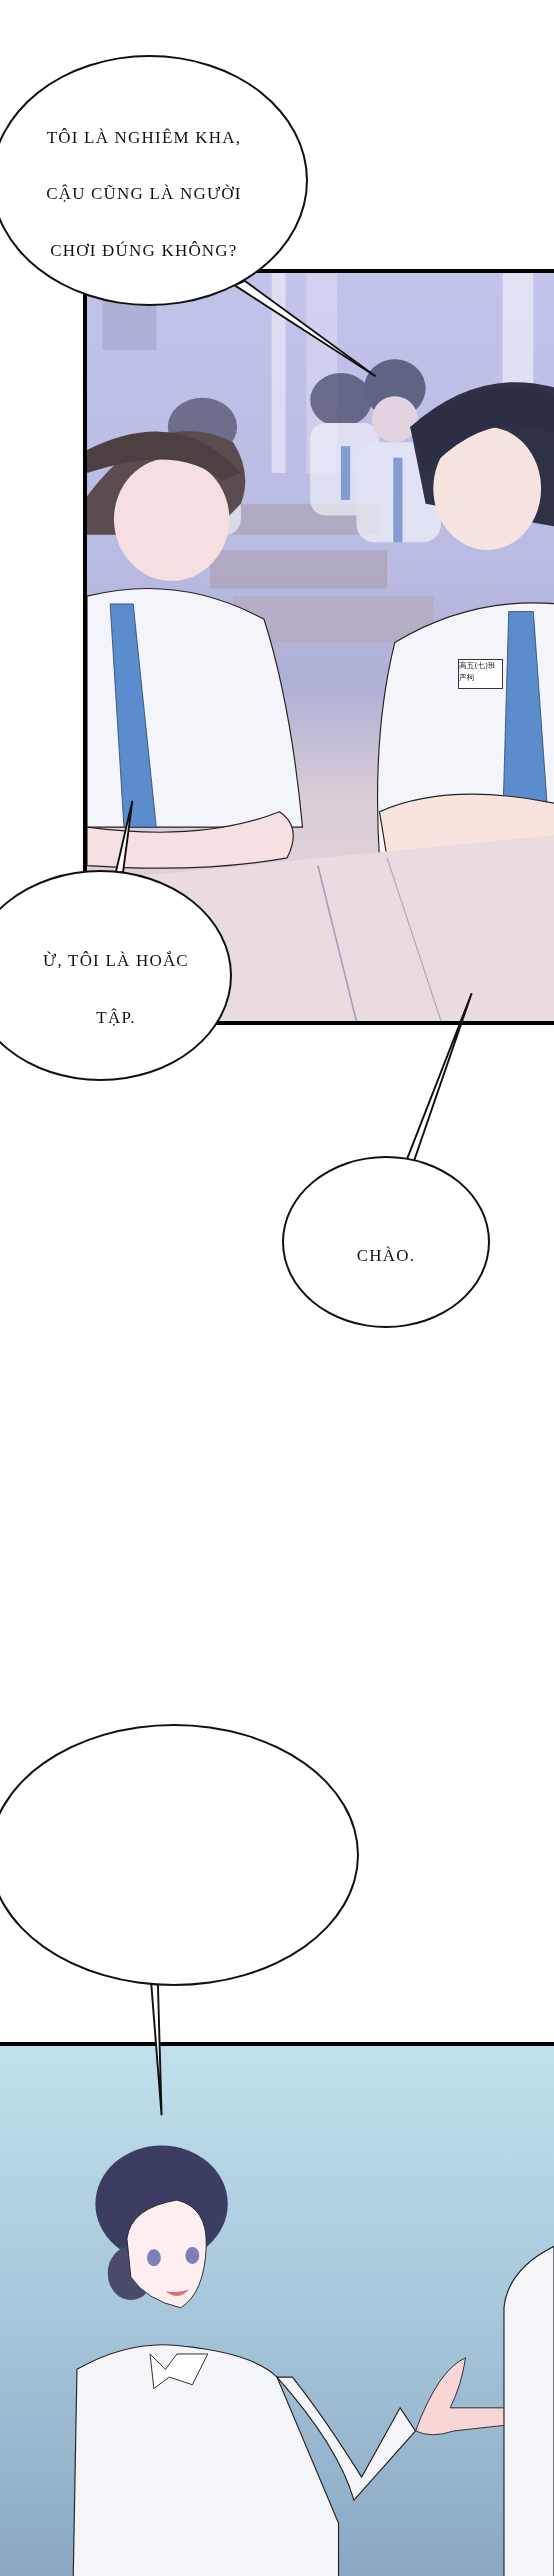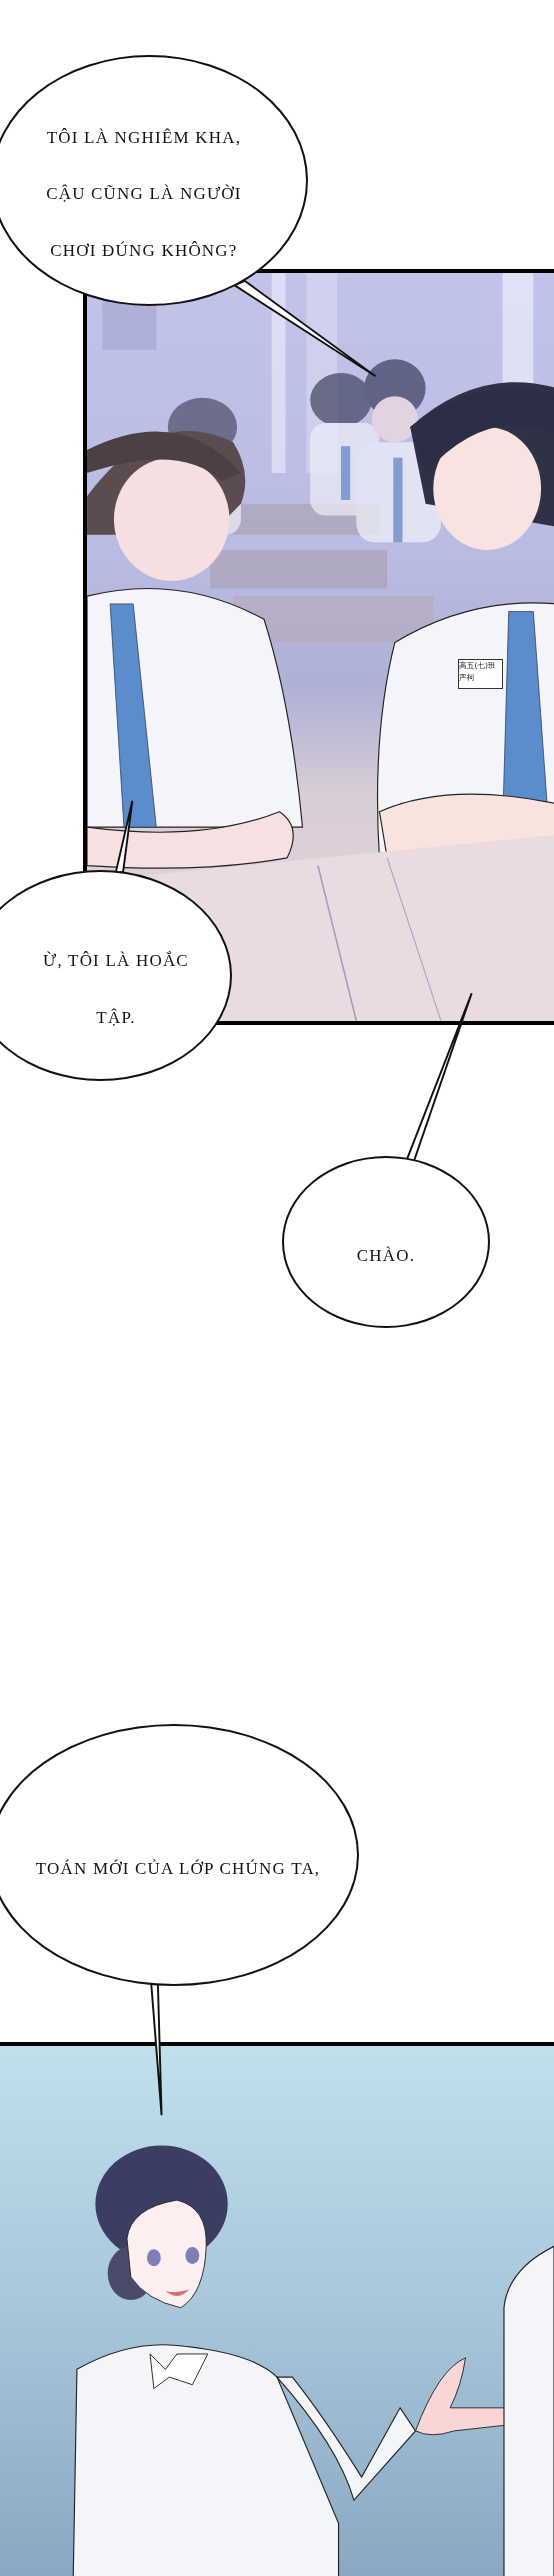--- a/index.html
+++ b/index.html
@@ -127,15 +127,14 @@
 <div class="bubble" style="left:-31px; top:870px; width:263px; height:211px; padding-left:31px;">
   <div class="line">Ừ, tôi là Hoắc</div>
   <div class="line">Tập.</div>
 </div>
 
 <div class="bubble" style="left:282px; top:1156px; width:208px; height:172px;">
   <div class="line">Chào.</div>
 </div>
 
 <div class="bubble" style="left:-10.8px; top:1724px; width:370px; height:262px; padding-left:7.7px;">
-  <div class="line">toán mới của lớp chúng ta,</div>
 </div>
 
 
 </body></html>

